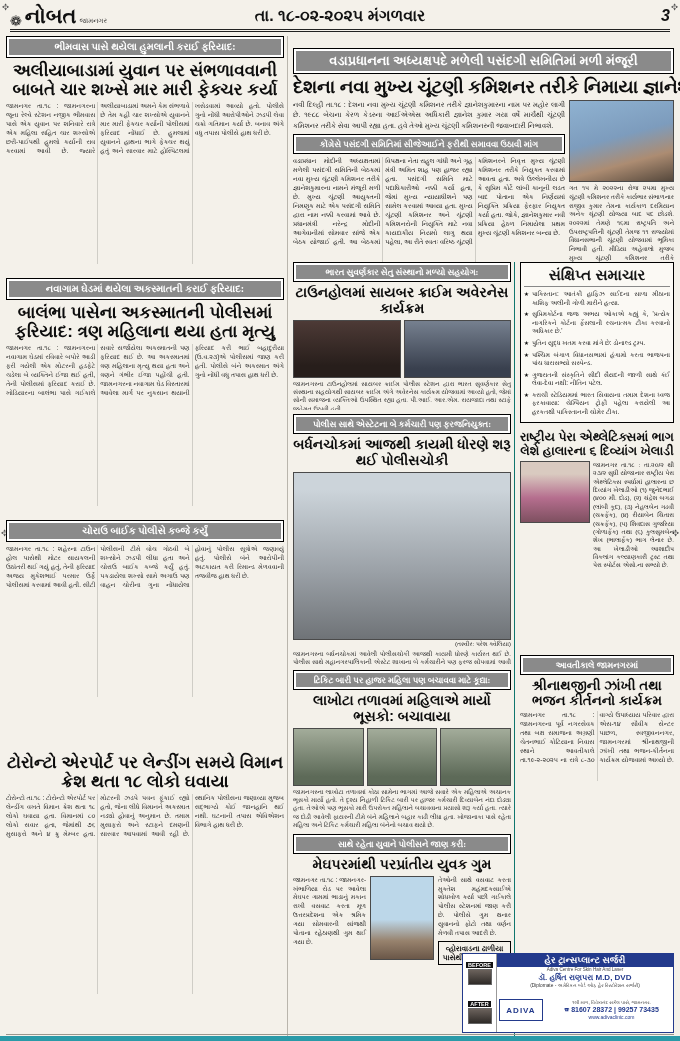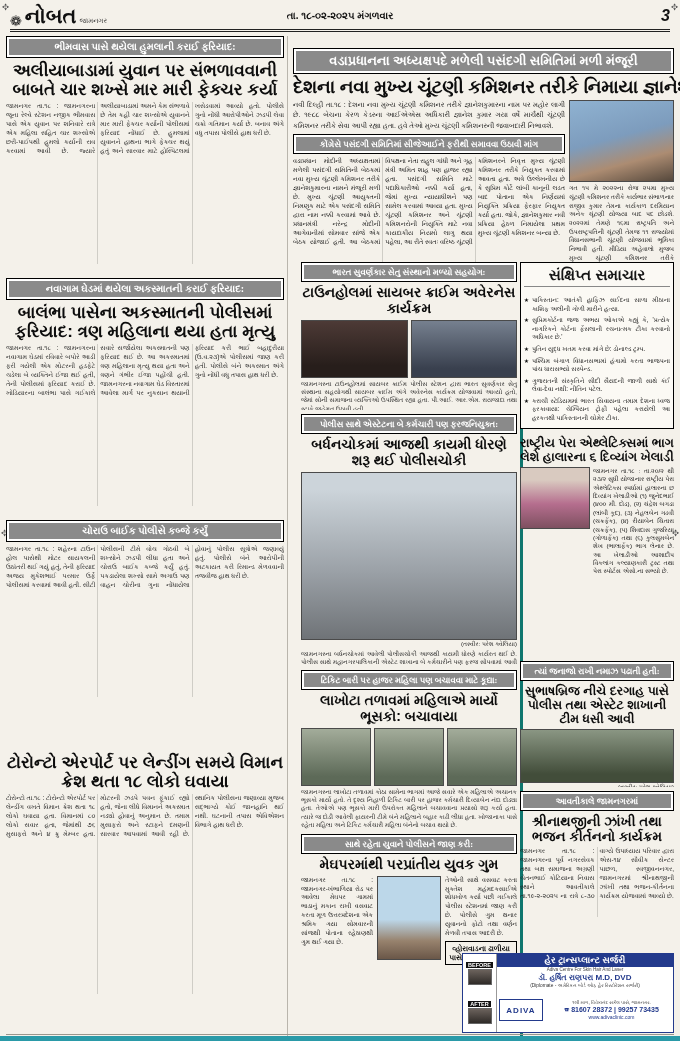--- a/index.html
+++ b/index.html
@@ -8,21 +8,21 @@
         font-family:"Liberation Sans",sans-serif;color:#111;overflow:hidden;}
   .regmark{position:absolute;font-size:9px;color:#555;}
   .rm-tl{left:2px;top:2px}.rm-tr{right:2px;top:2px}.rm-ml{left:1px;top:528px}.rm-mr{right:1px;top:528px}
 
   
   .masthead{position:absolute;left:10px;right:10px;top:2px;height:30px;display:flex;align-items:center;border-bottom:3px double #222;}
   .logo-wrap{display:flex;align-items:flex-end;gap:3px;width:170px;}
   .logo-emblem{font-size:15px;line-height:1;color:#1b1b1b;}
   .logo-main{font-weight:bold;font-size:21px;letter-spacing:0;color:#101010;}
   .logo-sub{font-size:7px;color:#333;padding-bottom:3px;}
-  .date-line{flex:1;text-align:center;font-weight:bold;font-size:10px;}
+  .date-line{flex:1;text-align:center;font-weight:bold;font-size:16px;}
   .page-num{width:170px;text-align:right;font-weight:bold;font-size:16px;font-style:italic;}
 
   
   .kickerbox{border:1px solid #000;padding:2px;background:#fff;margin-bottom:3px;}
   .kicker{background:#8a8a8a;color:#fff;font-weight:bold;text-align:center;font-size:10px;padding:2px 1px;line-height:1.2;font-family:Liberation Serif, serif;}
   .kicker.small{font-size:8.5px;}
   .headline{font-weight:bold;text-align:center;line-height:1.12;margin:1px 0 3px 0;color:#0c0c0c;}
   .hl-left{font-size:17px;}
   .hl-main{font-size:18.5px;white-space:nowrap;letter-spacing:-.3px;}
   .hl-mid{font-size:14px;}
@@ -39,36 +39,36 @@
   .ph-lake{background:linear-gradient(180deg,#a3ac9a,#5d6a58 85%);}
   .ph-street{background:linear-gradient(180deg,#ccd4da 10%,#9aa0a6 60%,#6f7377);}
   .ph-banner{background:linear-gradient(180deg,#d9cac0 20%,#b56e8e 60%,#7e5060);}
   .ph-dargah{background:linear-gradient(180deg,#8a9683,#424d3a 85%);}
   .ph-face{background:linear-gradient(180deg,#bcd7e9 52%,#97826d 78%,#6a5748);}
   .ph-gk{background:linear-gradient(165deg,#8fb2d1 0%,#7d9cbd 45%,#ac8c72 72%,#55483c 100%);}
 
   
   .left-col{position:absolute;left:6px;top:36px;width:282px;height:1000px;border-right:1px solid #b9b5ac;padding-right:3px;}
   .main-story{position:absolute;left:293px;top:48px;width:381px;height:224px;}
-  .center-col{position:absolute;left:293px;top:262px;width:222px;height:774px;border-right:3px solid #0f766e;padding-right:3px;margin-left:8px;}
+  .center-col{position:absolute;left:293px;top:262px;width:222px;height:774px;border-right:1px solid #0f766e;padding-right:3px;}
   .right-col{position:absolute;left:520px;top:262px;width:154px;height:690px;}
   .article{overflow:hidden;margin-bottom:4px;}
 
   
   .ms-flex{display:flex;gap:4px;}
   .ms-left{width:272px;}
   .ms-right{width:105px;}
   .ms-intro{font-size:7px;line-height:1.45;text-align:justify;margin-bottom:3px;}
   .ms-body{font-size:6.4px;line-height:1.4;text-align:justify;column-count:3;column-gap:5px;column-rule:1px solid #cfcdc6;height:118px;overflow:hidden;}
   .ms-photo{width:100%;height:82px;margin-bottom:2px;}
   .ms-side{font-size:6.2px;line-height:1.4;text-align:justify;height:128px;overflow:hidden;}
 
   
   .briefs{border:1px solid #000;padding:3px;background:#fbf9f4;margin-bottom:6px;}
-  .briefs-title{font-weight:bold;text-align:center;font-size:15px;border-bottom:1px solid #888;padding-bottom:2px;margin-bottom:9px;color:#141414;}
+  .briefs-title{font-weight:bold;text-align:center;font-size:15px;border-bottom:1px solid #888;padding-bottom:2px;margin-bottom:3px;color:#141414;}
   .brief{display:flex;gap:3px;font-size:6.3px;line-height:1.35;text-align:justify;margin-bottom:3px;}
   .brief .star{font-size:6px;line-height:1.5;}
 
   .photo-row{display:flex;gap:3px;margin:2px 0;}
   .photo-row .ph{flex:1;height:58px;}
   .big-photo{width:100%;height:168px;}
   .ath-row{display:flex;gap:3px;margin:2px 0;}
   .ath-photo{width:70px;height:62px;flex:none;}
   .ath-sidetext{flex:1;font-size:6.2px;line-height:1.35;text-align:justify;overflow:hidden;}
   .dargah-photo{width:100%;height:54px;}
@@ -256,28 +256,20 @@
     </div>
 
     <div class="article" style="height:222px">
       <div class="headline hl-right">રાષ્ટ્રીય પેરા એથ્લેટિક્સમાં ભાગ લેશે હાલારના ૬ દિવ્યાંગ ખેલાડી</div>
       <div class="ath-row">
         <div class="ph ph-banner ath-photo"></div>
         <div class="ath-sidetext">જામનગર તા.૧૮ : તા.૨૦/૨ થી ૨૩/૨ સુધી યોજાનાર રાષ્ટ્રીય પેરા એથ્લેટિક્સ સ્પર્ધામાં હાલારના છ દિવ્યાંગ ખેલાડીઓ (૧) જુનેદભાઈ (૪૦૦ મી. દોડ), (૨) ચંદ્રેશ બગડા (લાંબી કૂદ), (૩) નેહલબેન ગઢવી (ચક્રફેંક), (૪) રીયાબેન ચિતારા (ચક્રફેંક), (૫) શિવદાસ ગુજરિયા (ગોળાફેંક) તથા (૬) કુલસુમબેન શેખ (ભાલાફેંક) ભાગ લેનાર છે. આ ખેલાડીઓ આશાદીપ વિકલાંગ કલ્યાણકારી ટ્રસ્ટ તથા પેરા સ્પોર્ટસ એસો.ના સભ્યો છે.</div>
       </div>
     </div>
 
-    <div class="article" style="height:126px">
-      <div class="kickerbox">
-          <div class="kicker small">ત્યાં જનાજો રાખી નમાઝ પઢાતી હતી:</div>
-        </div>
-      <div class="headline hl-right">સુભાષબ્રિજ નીચે દરગાહ પાસે પોલીસ તથા એસ્ટેટ શાખાની ટીમ ધસી આવી</div>
-      <div class="ph ph-dargah dargah-photo"></div>
-      <div class="credit">(તસ્વીર: પરેશ ક્વેલિયા)</div>
-    </div>
 
     <div class="article" style="height:138px">
       <div class="kickerbox">
           <div class="kicker small">આવતીકાલે જામનગરમાં</div>
         </div>
       <div class="headline hl-right" style="font-size:13.5px">શ્રીનાથજીની ઝાંખી તથા ભજન કીર્તનનો કાર્યક્રમ</div>
       <div class="bodytext cols2" style="height:70px">જામનગર તા.૧૮ : જામનગરના પૂર્વ નગરસેવક તથા બક્ષ સમાજના અગ્રણી ચેતનભાઈ કોટિયાના નિવાસ સ્થાને આવતીકાલે તા.૧૯-૨-૨૦૨૫ ના રાત્રે ૮-૩૦ વાગ્યે ઉપાધ્યાય પરિવાર દ્વારા એસ-૧૪ સૌવીક સેન્ટર પાછળ, સ્વજીવનનગર, જામનગરમાં શ્રીનાથજીની ઝાંખી તથા ભજન-કીર્તનના કાર્યક્રમ યોજવામાં આવ્યો છે.</div>
     </div>
 
   </div>

